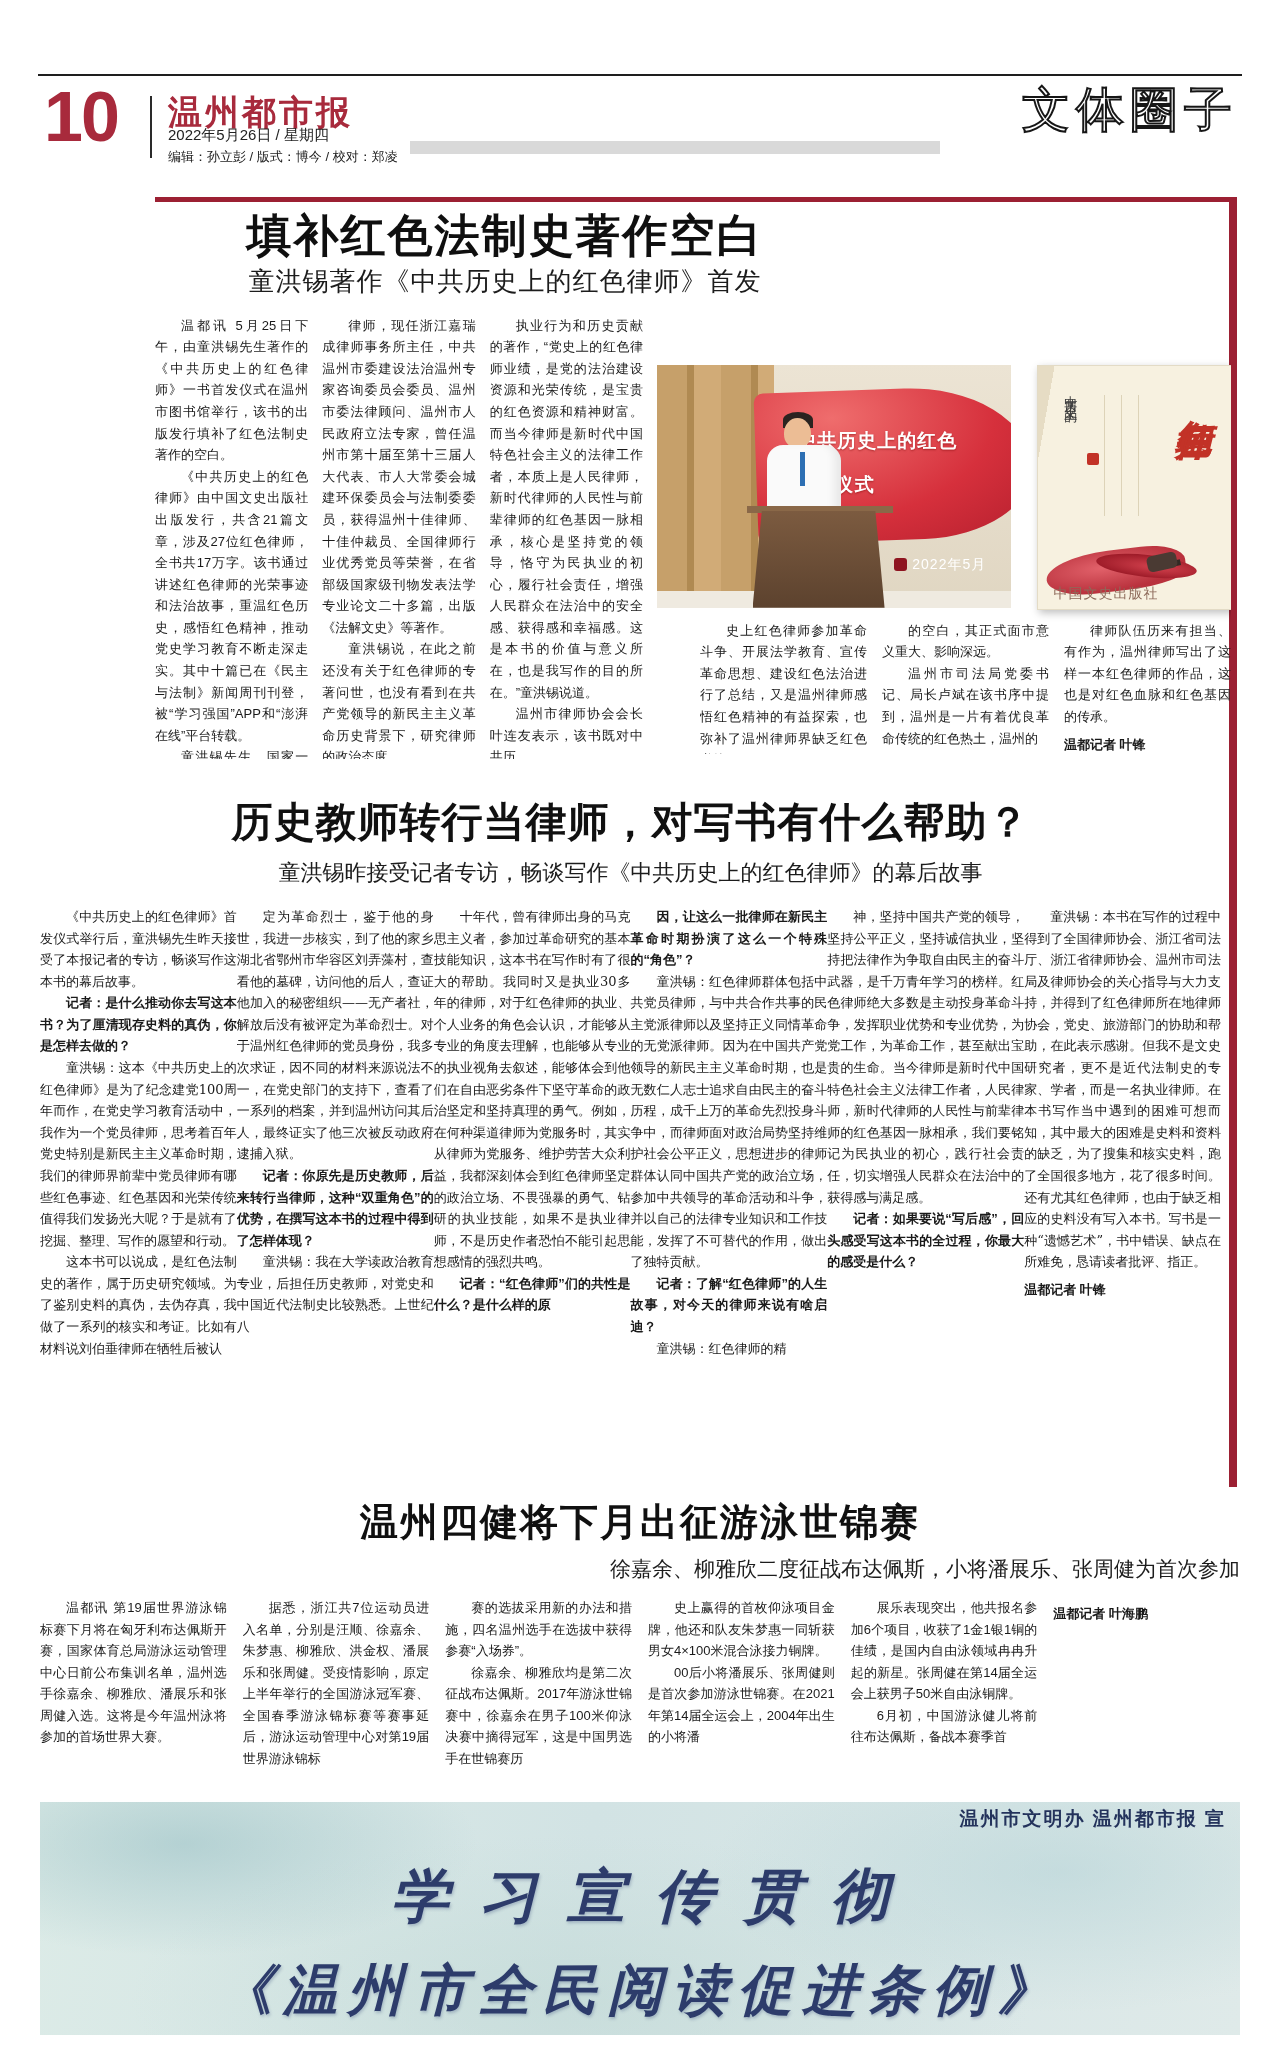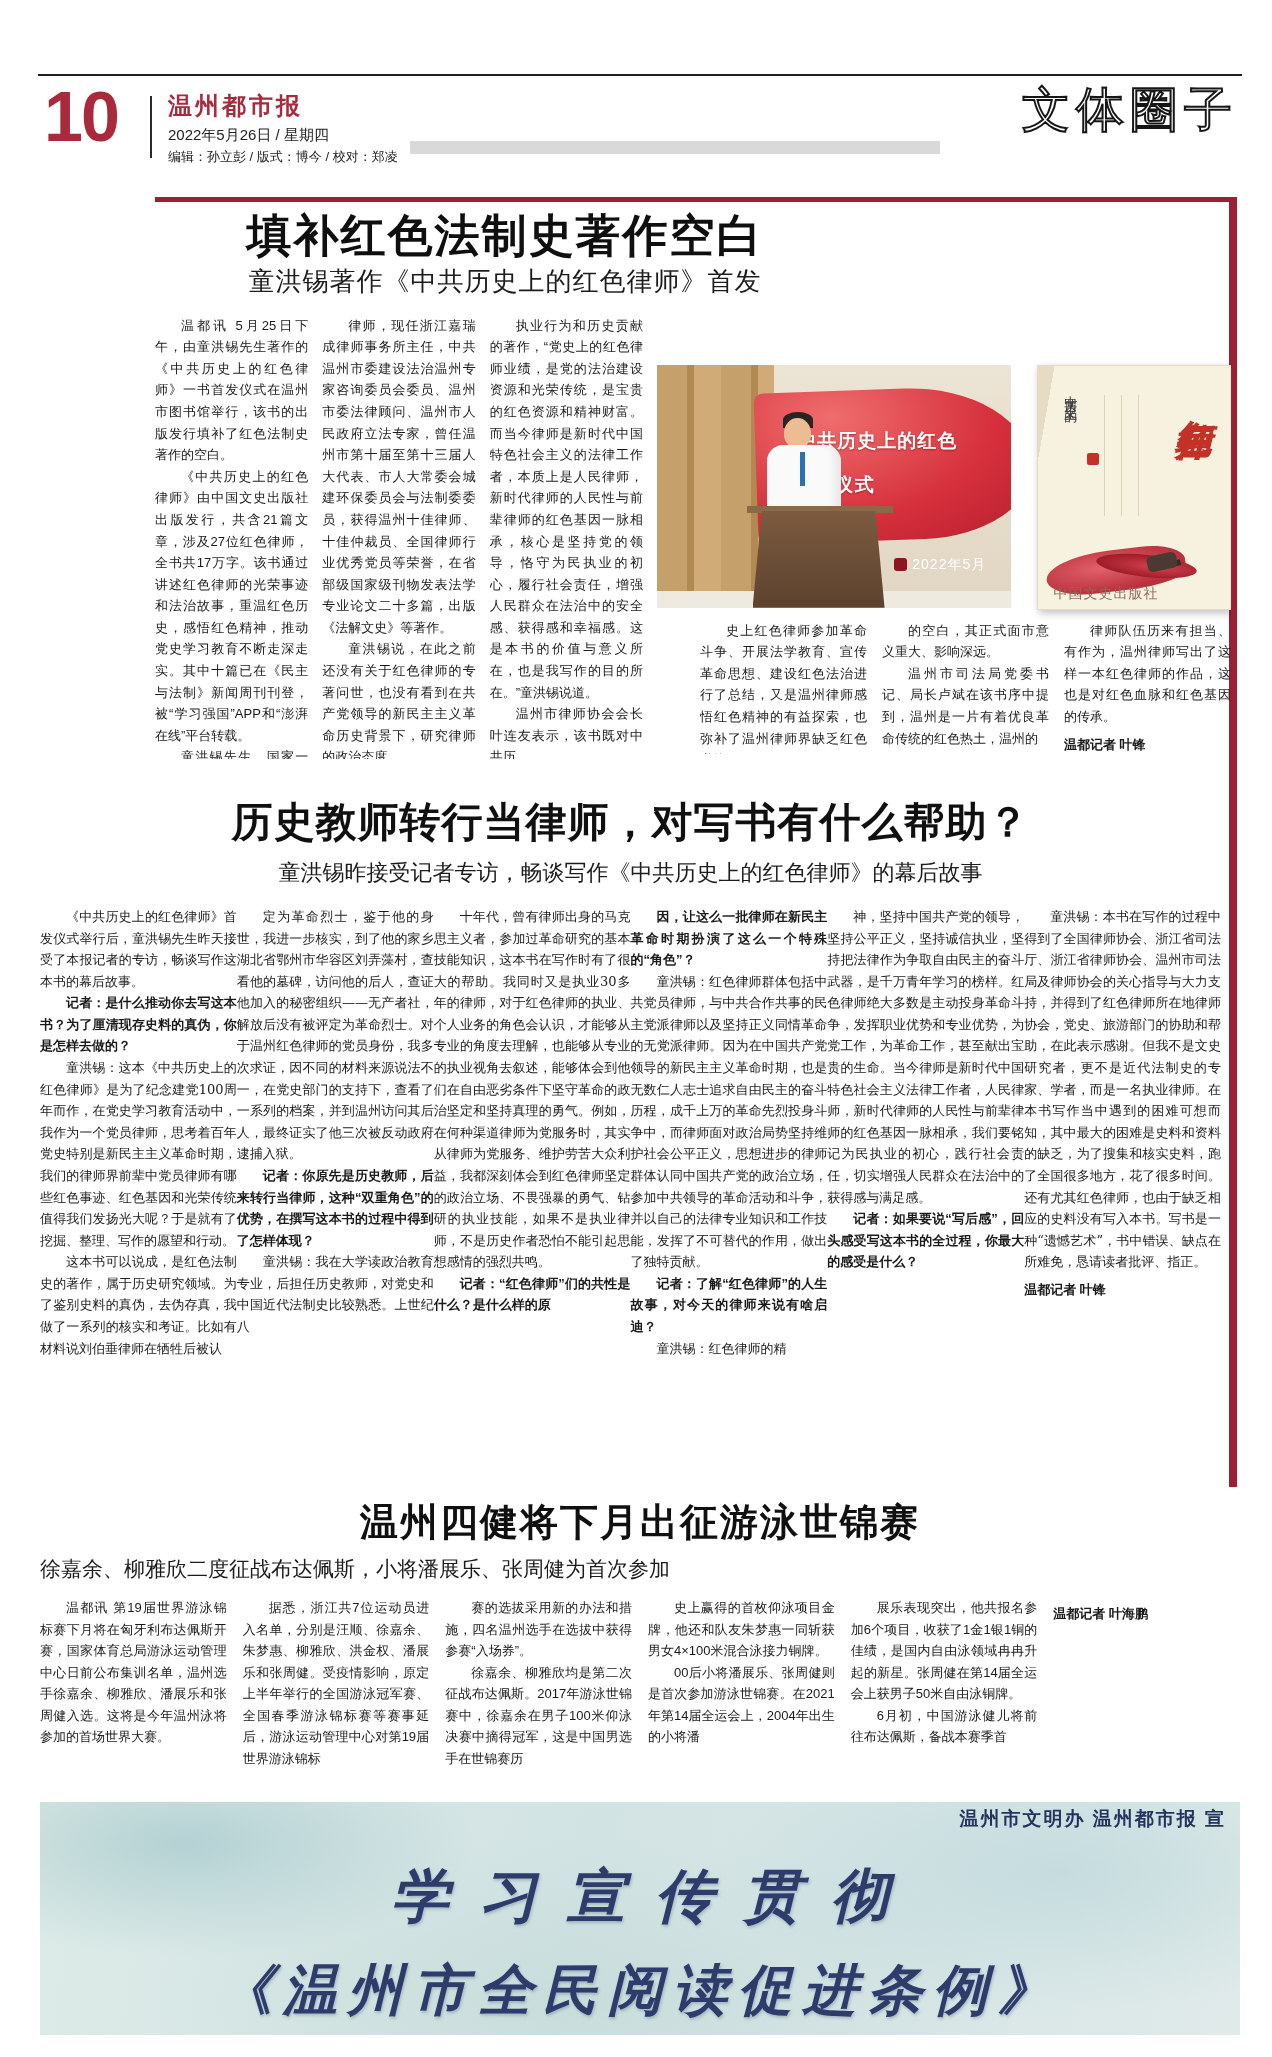--- a/index.html
+++ b/index.html
@@ -5,21 +5,21 @@
   html,body{margin:0;padding:0;}
   body{
     width:1272px;height:2057px;position:relative;background:#fff;
     font-family:"Liberation Sans",sans-serif;color:#1a1a1a;overflow:hidden;
   }
   .abs{position:absolute;}
   
   .toprule{left:38px;right:30px;top:74px;border-top:2px solid #1e1e1e;height:0;}
   .pageno{left:44px;top:82px;font-size:70px;font-weight:800;color:#a82a3c;line-height:1;letter-spacing:-2px;}
   .hdr-divider{left:150px;top:96px;width:2px;height:62px;background:#2a2a2a;}
-  .masthead{left:168px;top:90px;font-size:24px;font-weight:800;color:#a82a3c;letter-spacing:3px;}
+  .masthead{left:168px;top:90px;font-size:34px;font-weight:800;color:#a82a3c;letter-spacing:3px;}
   .dateline{left:168px;top:126px;font-size:15px;color:#222;}
   .creditsline{left:168px;top:148px;font-size:13px;color:#222;}
   .graybar{left:410px;top:141px;width:530px;height:13px;background:#d9d9d9;}
   .sectiontitle{
     right:34px;top:78px;font-size:48px;letter-spacing:6px;color:#fff;
     -webkit-text-stroke:2px #161616;text-shadow:0 0 1px #161616;font-weight:500;
   }
   
   .cols{display:flex;}
   .col{flex:1 1 0;overflow:hidden;}
@@ -76,21 +76,21 @@
   .gavel{position:absolute;left:56%;bottom:16%;width:30px;height:16px;background:#4a3a33;border-radius:5px;transform:rotate(-12deg);box-shadow:8px 4px 0 -5px #332a25;}
   .book-publisher{position:absolute;left:8%;bottom:2.5%;font-size:14px;color:#8d6a5a;letter-spacing:1px;}
   
   .a2{left:40px;top:795px;width:1181px;}
   .a2-headline{text-align:center;font-size:41px;font-weight:900;letter-spacing:1px;color:#101010;}
   .a2-sub{text-align:center;font-size:22px;color:#1c1c1c;margin-top:8px;}
   .a2-body{margin-top:18px;height:572px;gap:0;overflow:hidden;font-size:13px;}
   
   .a3{left:40px;top:1497px;width:1200px;}
   .a3-headline{text-align:center;font-size:38px;font-weight:900;letter-spacing:2px;color:#101010;}
-  .a3-sub{text-align:left;font-size:21px;color:#1c1c1c;margin-top:7px;}
+  .a3-sub{text-align:right;font-size:21px;color:#1c1c1c;margin-top:7px;}
   .a3-body{margin-top:14px;height:214px;gap:16px;overflow:hidden;font-size:13px;}
   
   .banner{left:40px;top:1802px;width:1200px;height:233px;overflow:hidden;
     background:
       radial-gradient(ellipse 420px 160px at 12% 18%,rgba(150,190,195,.55),transparent 70%),
       radial-gradient(ellipse 500px 200px at 85% 30%,rgba(170,205,210,.45),transparent 70%),
       radial-gradient(ellipse 600px 220px at 45% 85%,rgba(190,215,210,.5),transparent 75%),
       linear-gradient(100deg,#dcebe7,#d2e3e4 45%,#dfeae9);}
   .banner-credit{position:absolute;top:4px;right:14px;font-size:19px;font-weight:700;color:#24335c;letter-spacing:2px;}
   .cal{position:absolute;width:100%;text-align:center;color:#2d3c6b;

